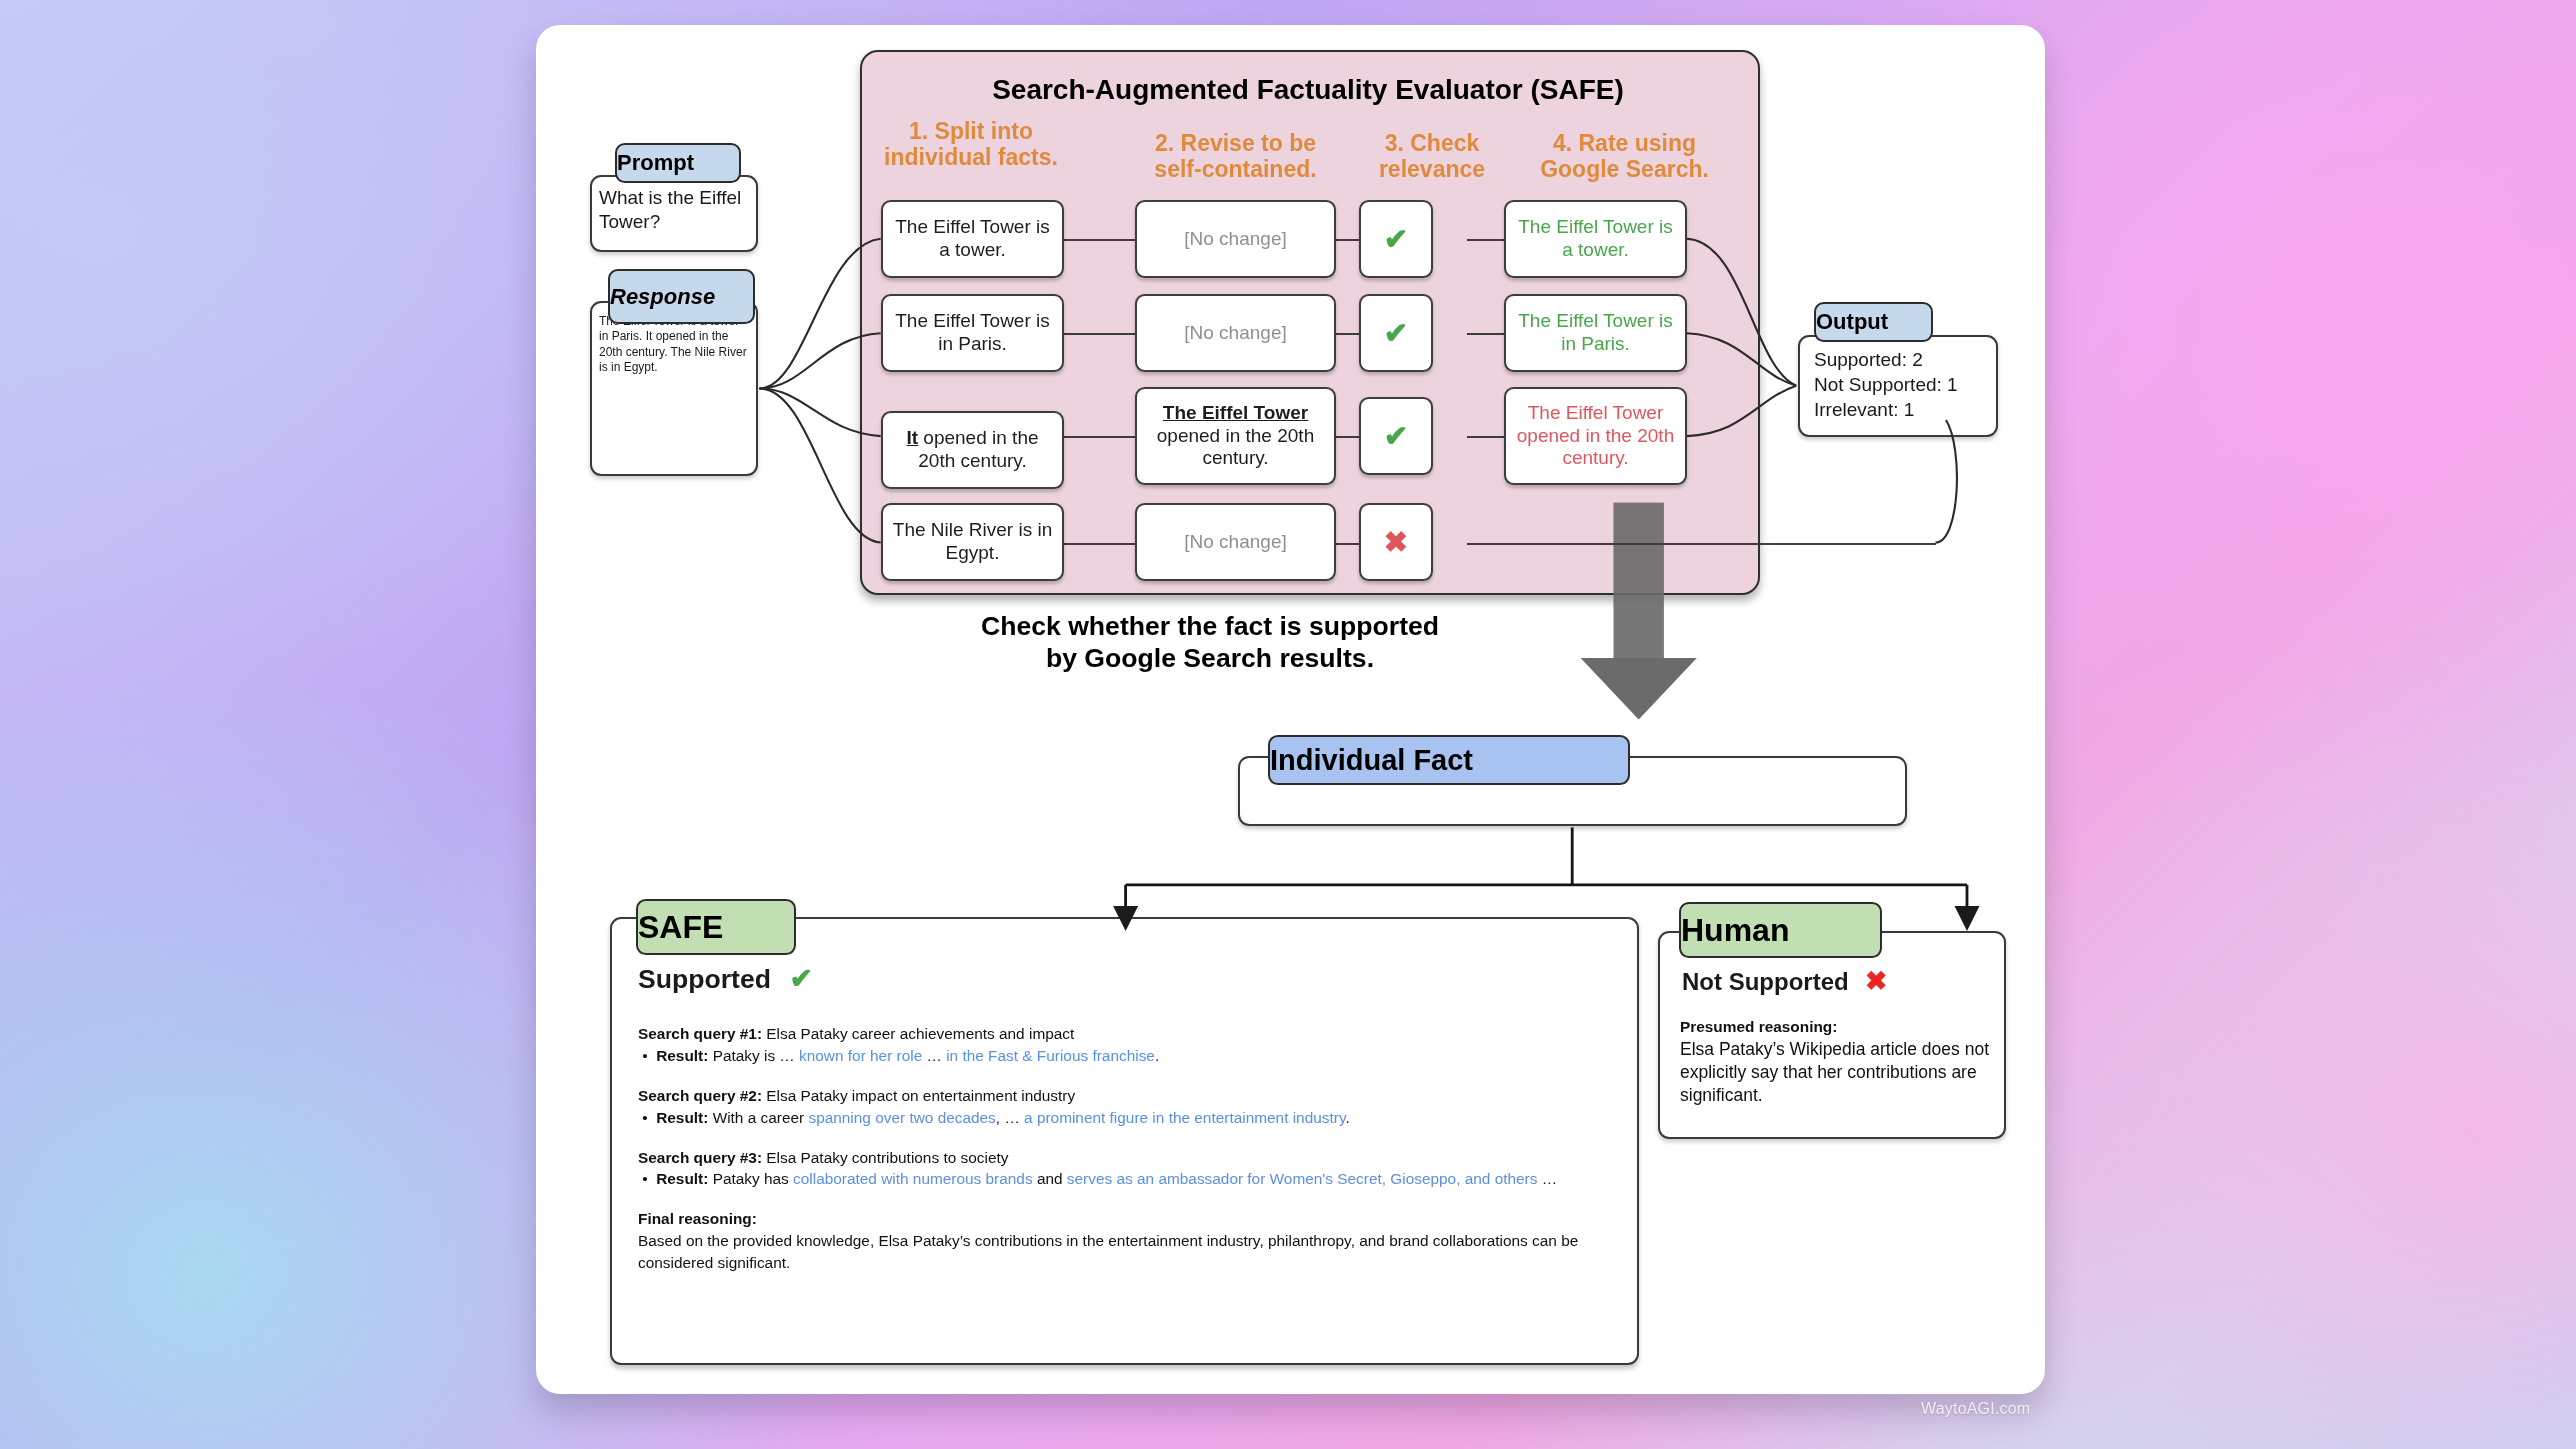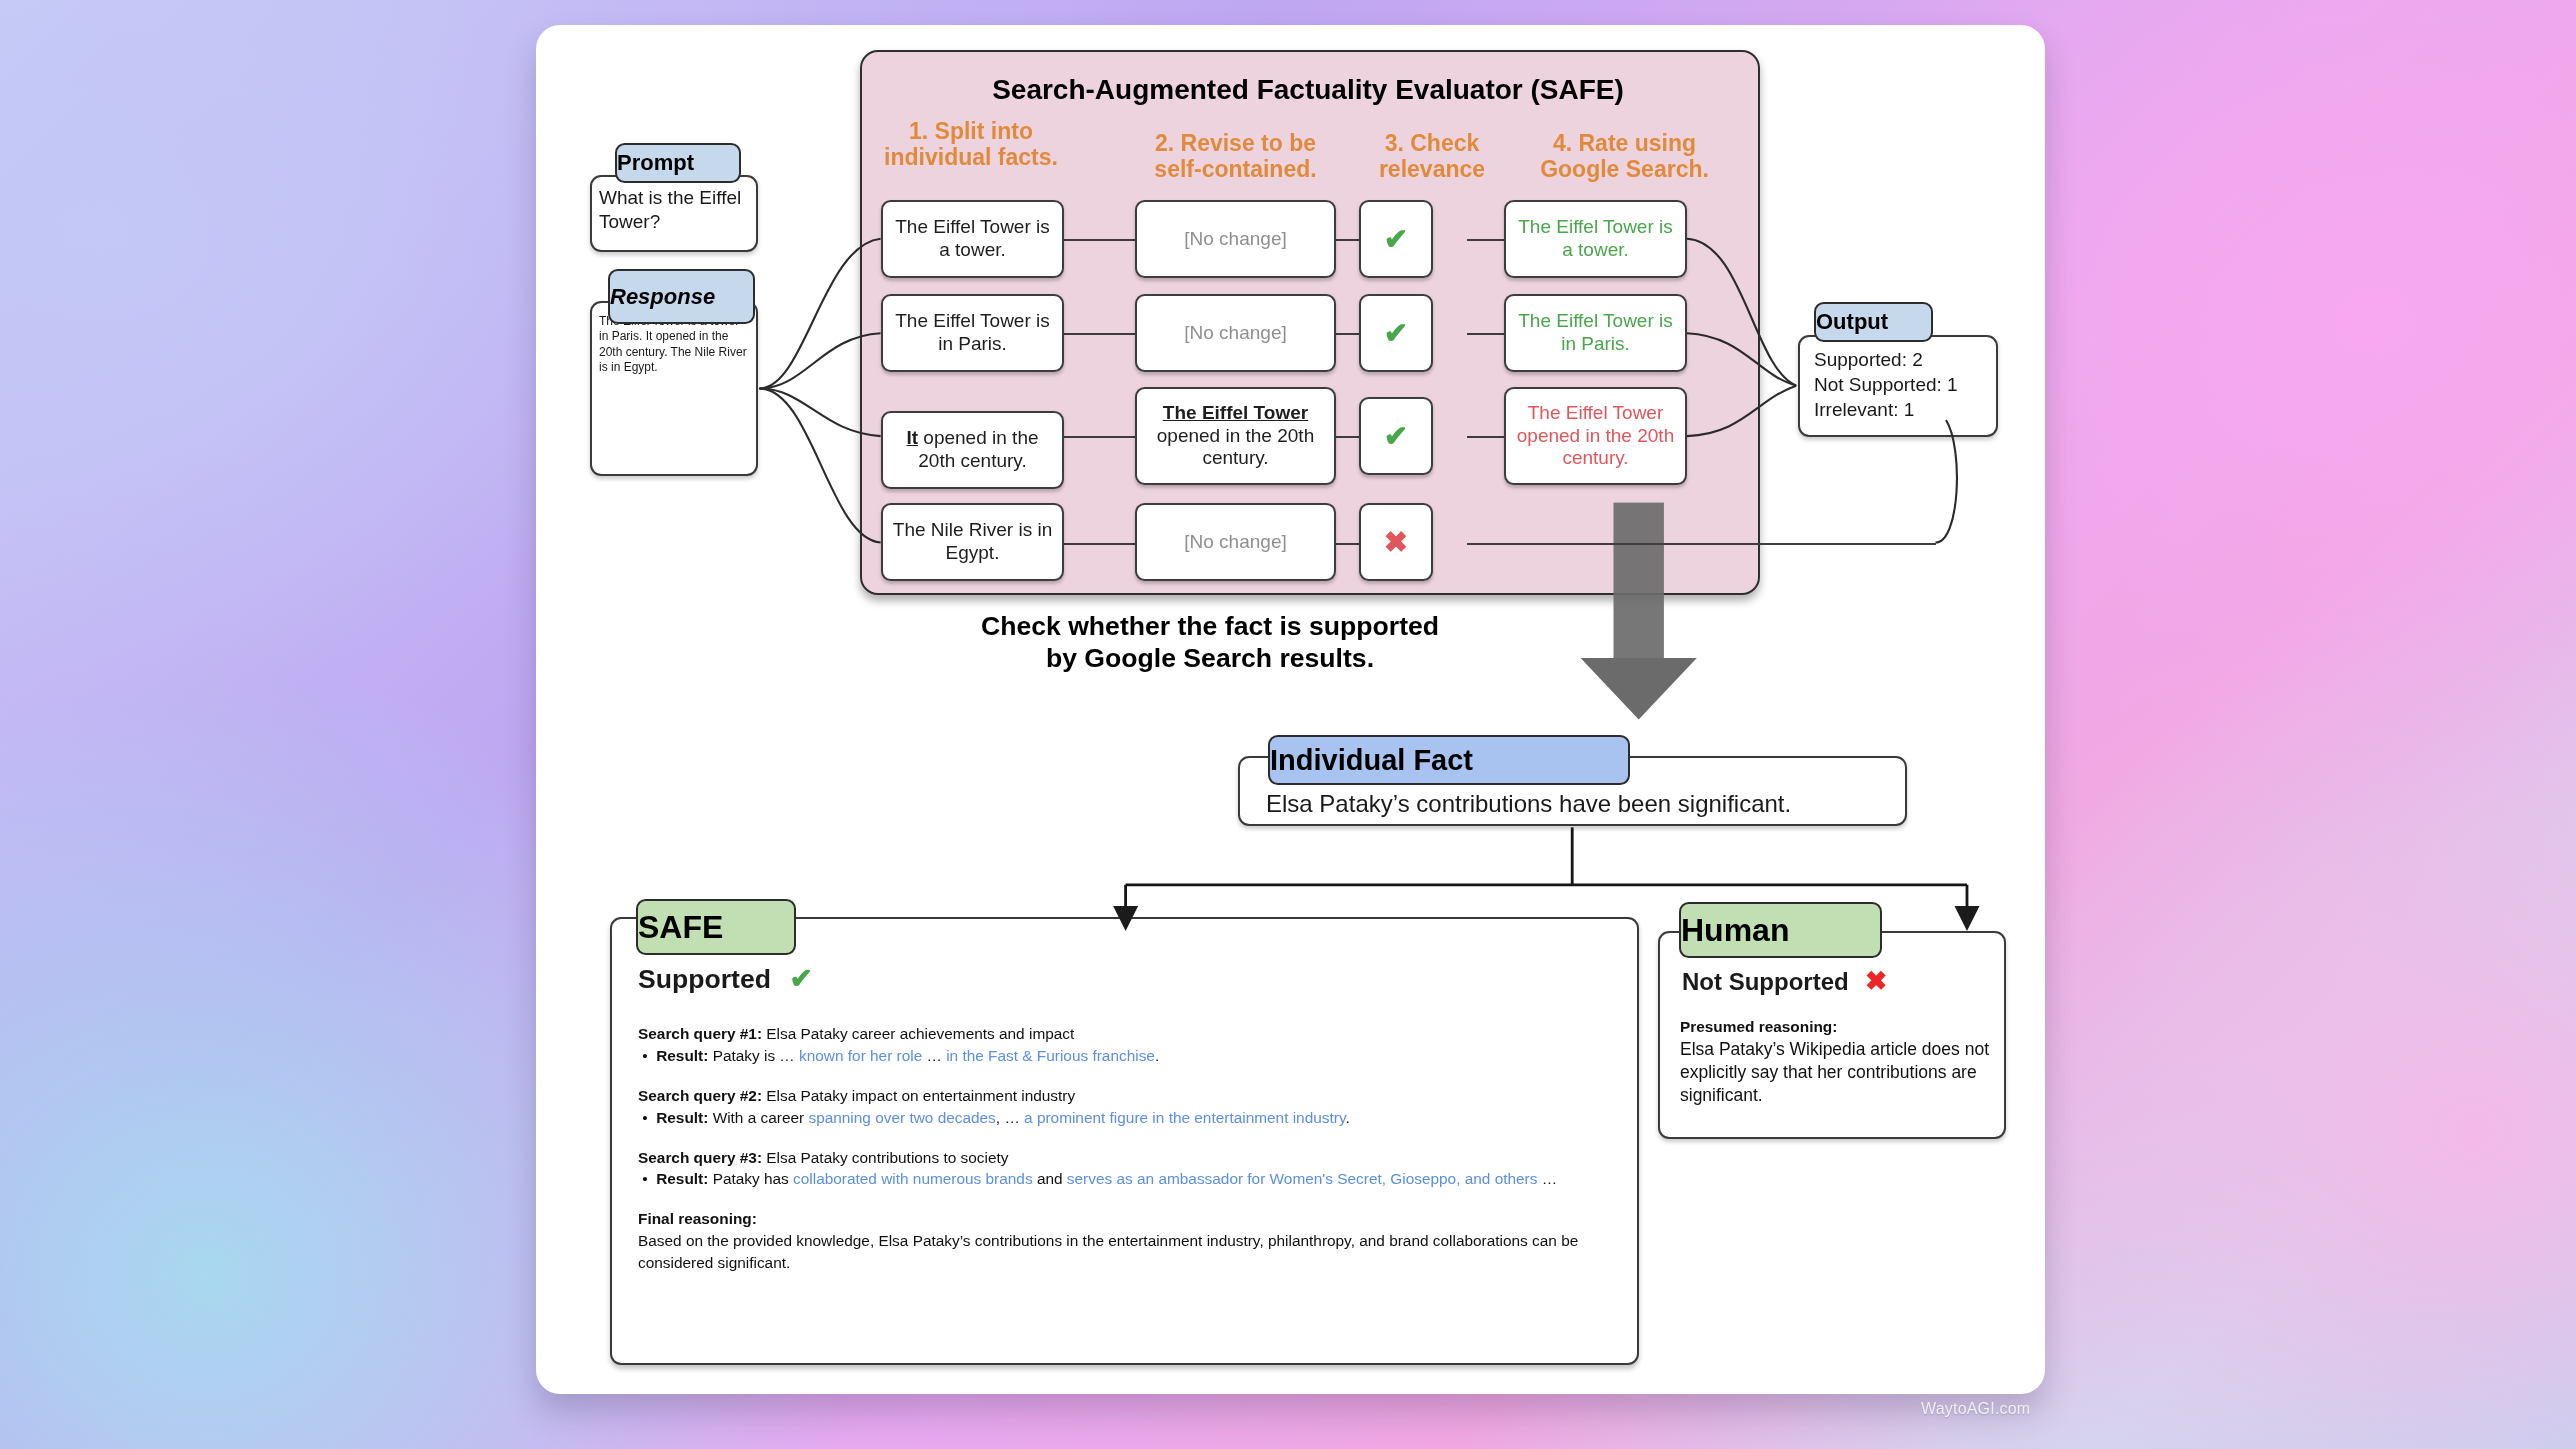--- a/index.html
+++ b/index.html
@@ -164,21 +164,20 @@
 
   <div id="caption">
     <span>Check whether the fact is supported</span><br>
     <span>by Google Search results.</span>
   </div>
 
   <div class="rbox" style="left:1238px;top:756px;width:669px;height:70px;box-shadow:0 2.8px 4.2px rgba(0,0,0,.2);"></div>
   <div class="tag blue2" style="left:1268px;top:735px;width:362px;height:50px;font-size:29px;">
     <span>Individual Fact</span>
   </div>
-  <div class="btxt" style="left:1266px;top:790px;width:630px;font-size:24px;">Elsa Pataky’s contributions have been significant.</div>
 
   <div class="rbox" style="left:610px;top:917px;width:1029px;height:448px;border-width:2.1px;box-shadow:0 3.5px 4.9px rgba(0,0,0,.22);"></div>
   <div class="tag green" style="left:636px;top:899px;width:160px;height:56px;font-size:32px;">
     <span>SAFE</span>
   </div>
   <div class="btxt" style="left:638px;top:962px;font-size:26.6px;font-weight:bold;">
     <span>Supported</span>
     <span style="color:#49a64a;font-size:28px;margin-left:11.2px;">✔</span>
   </div>
 

